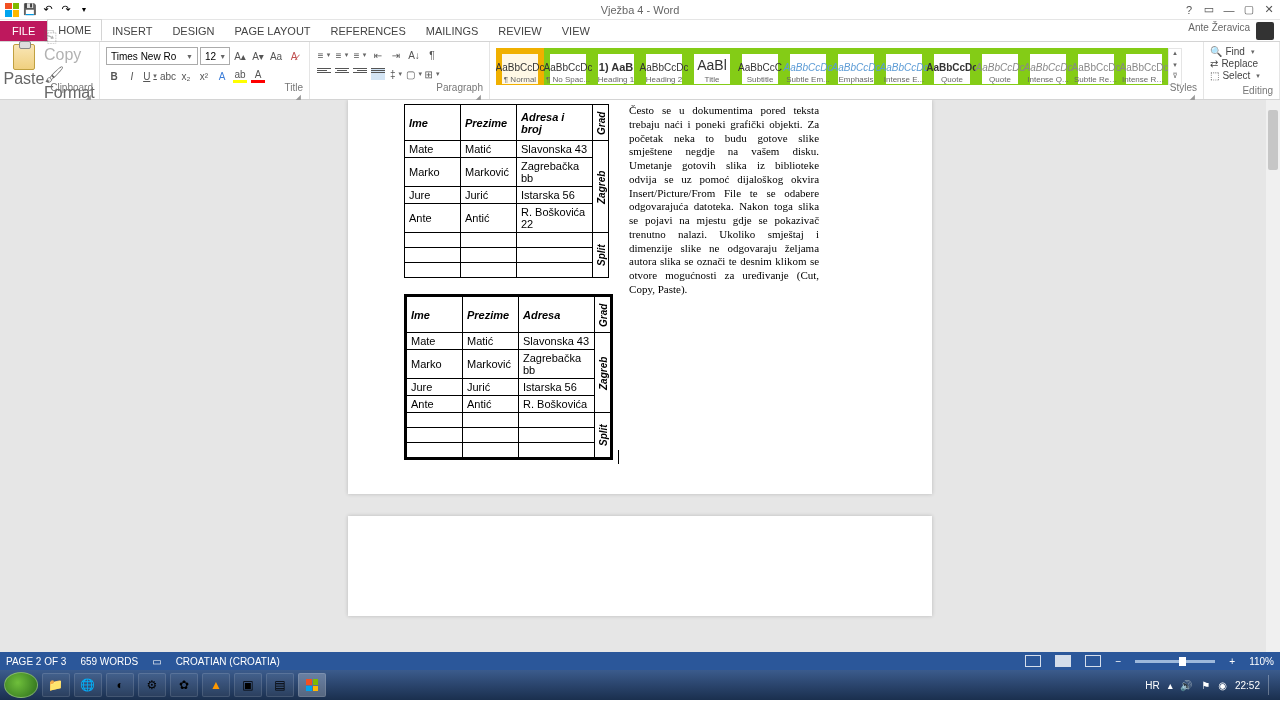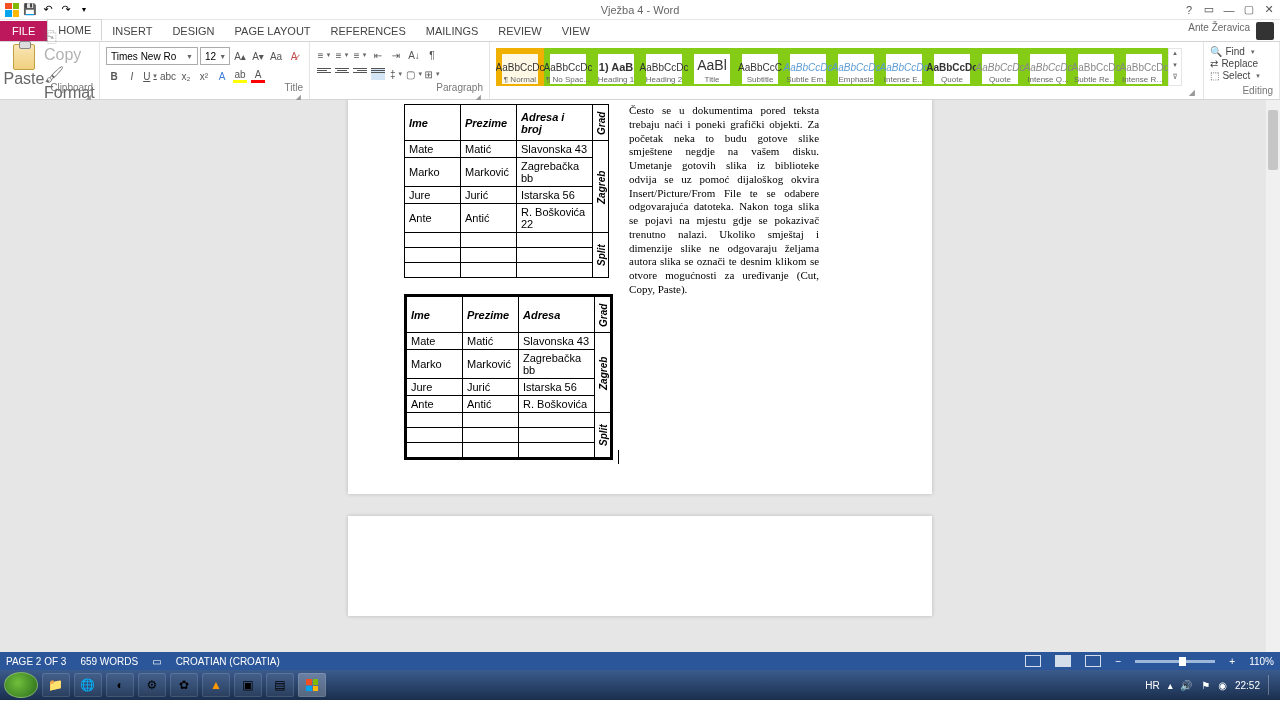--- a/index.html
+++ b/index.html
@@ -301,20 +301,21 @@
           <div class="style-prev" style="color:#888">AaBbCcDc</div>
           <div class="style-name">Intense Re...</div>
         </div>
         <div style="width: 14px; display: flex; flex-direction: column; border: 1px solid rgb(229, 229, 229);">
           <div style="flex:1;text-align:center;font-size:7px;color:#666">▴</div>
           <div style="flex:1;text-align:center;font-size:7px;color:#666">▾</div>
           <div style="flex:1;text-align:center;font-size:7px;color:#666">⊽</div>
         </div>
       </div>
     <div class="group-label-row">
+        <span class="group-label">Styles</span>
         <span class="dlaunch">◢</span>
       </div>
   </div>
 
   <div class="group" style="width:76px">
     <div class="editing-group">
       <div>🔍 <span>Find</span> <span class="caret">▾</span></div>
       <div>⇄ <span>Replace</span></div>
       <div>⬚ <span>Select</span> <span class="caret">▾</span></div>
     </div>

